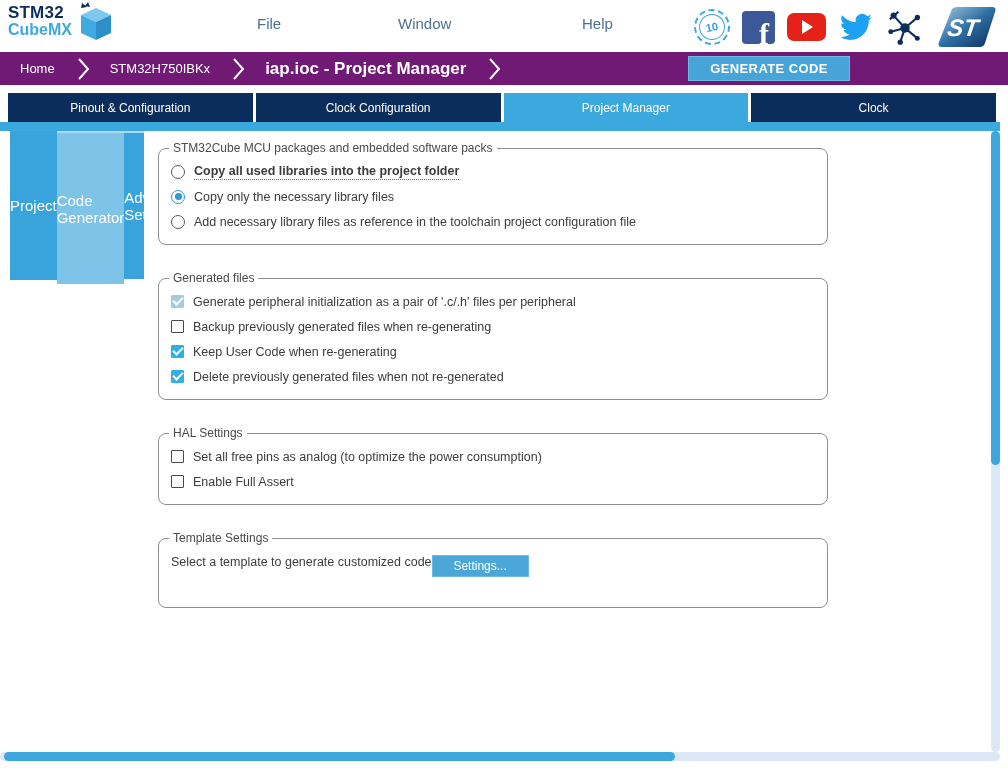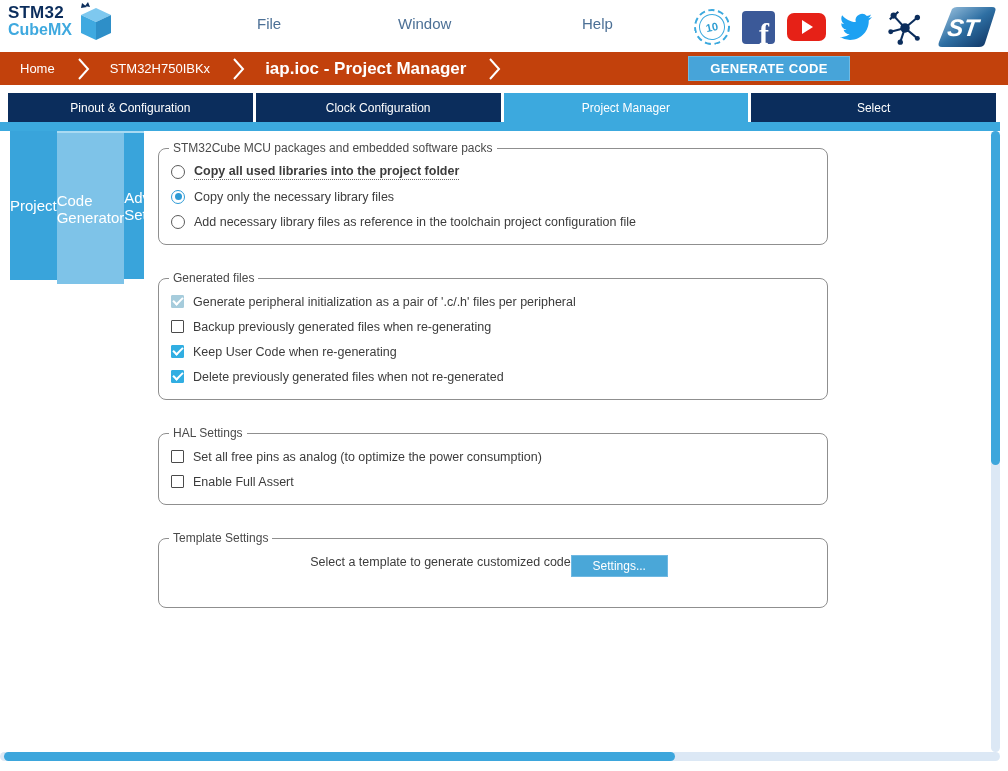--- a/index.html
+++ b/index.html
@@ -24,21 +24,21 @@
     display:flex; align-items:center; justify-content:center;
     font-size:11px; font-weight:bold; color:#2F9ED3; }
   .fb { width:33px; height:33px; background:#3B5998; border-radius:4px; position:relative; overflow:hidden; }
   .fb span { position:absolute; right:6px; bottom:-7px; color:#fff; font-weight:bold; font-size:30px;
     font-family:"Liberation Serif", serif; }
   .yt { width:39px; height:28px; background:#E62117; border-radius:7px;
     display:flex; align-items:center; justify-content:center; }
   .yt-tri { width:0; height:0; border-left:11px solid #fff; border-top:7px solid transparent; border-bottom:7px solid transparent; margin-left:2px; }
 
   
-  .crumbbar { position:absolute; left:0; top:52px; width:1008px; height:33px; background:#c2410c;
+  .crumbbar { position:absolute; left:0; top:52px; width:1008px; height:33px; background:#701a75;
     display:flex; align-items:center; color:#fff; font-size:13px; }
   .crumb { margin-left:20px; cursor:default; }
   .crumb.bold { font-weight:bold; font-size:17px; }
   .chev { margin-left:22px; display:flex; align-items:center; }
   .gen-btn { position:absolute; left:688px; top:4px; width:162px; height:25px;
     background:#47A4D9; border:1px solid #6FBAE3; color:#fff; font-weight:bold;
     font-size:13px; letter-spacing:0.4px; display:flex; align-items:center; justify-content:center; cursor:pointer; }
 
   
   .tabbar { position:absolute; left:8px; top:93px; width:988px; height:29px; display:flex; gap:3px; background:#fff; }
@@ -72,21 +72,21 @@
   .radio.sel { border-color:#2E9BD6; }
   .radio.sel::after { content:""; width:7px; height:7px; border-radius:50%; background:#2E9BD6; }
 
   .cb { width:13px; height:13px; border:1.5px solid #4A4A4A; background:#fff; flex:0 0 auto;
     display:flex; align-items:center; justify-content:center; border-radius:1px; }
   .cb.ck { background:#31AEE2; border-color:#31AEE2; }
   .cb.ck.dis { background:#A6CCDC; border-color:#A6CCDC; }
   .cb.ck::after { content:""; width:8px; height:4px; border-left:2px solid #fff;
     border-bottom:2px solid #fff; transform:rotate(-45deg); margin-top:-3px; }
 
-  .tpl-row { display:flex; align-items:flex-start; justify-content:center;
+  .tpl-row { display:flex; align-items:flex-start; justify-content:flex-start;
     font-size:12.5px; color:#3C3C3C; padding-top:6px; min-height:48px; }
   .settings-btn { width:97px; height:22px; background:#4AA7D8; border:1px solid #6FB8E2;
     color:#fff; font-size:12px; display:flex; align-items:center; justify-content:center;
     cursor:pointer; margin-right:8px; }
 
   
   .vtrack { position:absolute; left:991px; top:131px; width:9px; height:621px;
     background:#DCE8F5; border-radius:5px; }
   .vthumb { position:absolute; left:0; top:0; width:9px; height:334px; background:#3DA6DC; border-radius:5px; }
   .htrack { position:absolute; left:0; top:752px; width:1000px; height:9px;
@@ -179,21 +179,21 @@
           <polyline points="2,2 11,12 2,22" stroke="#fff" stroke-width="2" fill="none"></polyline>
         </svg>
     </span>
     <div class="gen-btn">GENERATE CODE</div>
   </div>
 
   <div class="tabbar">
     <div class="tab">Pinout &amp; Configuration</div>
     <div class="tab">Clock Configuration</div>
     <div class="tab active">Project Manager</div>
-    <div class="tab">Select</div>
+    <div class="tab">Clock</div>
   </div>
   <div class="tabstrip"></div>
 
   <div class="sidebar">
     <div class="side-item side-project">Project</div>
     <div class="side-item side-codegen">Code Generator</div>
     <div class="side-item side-advanced">Advanced Settings</div>
     <div class="side-filler"></div>
   </div>
 

